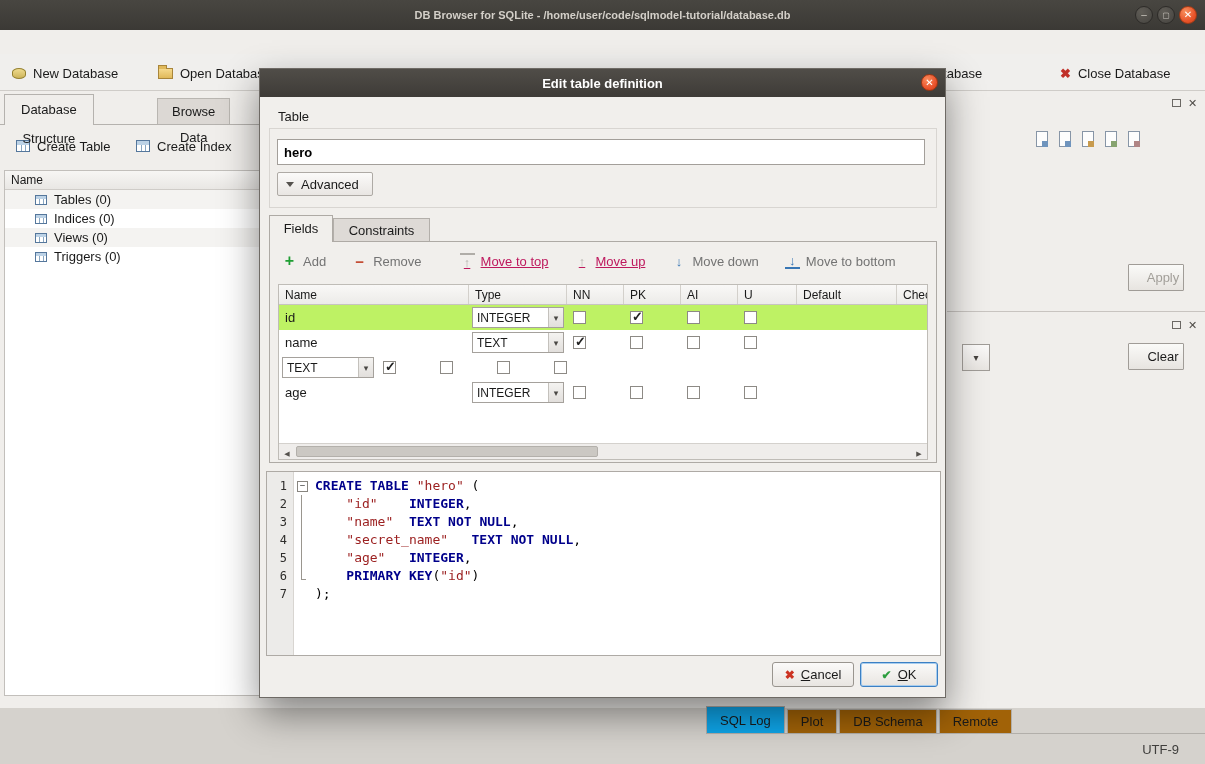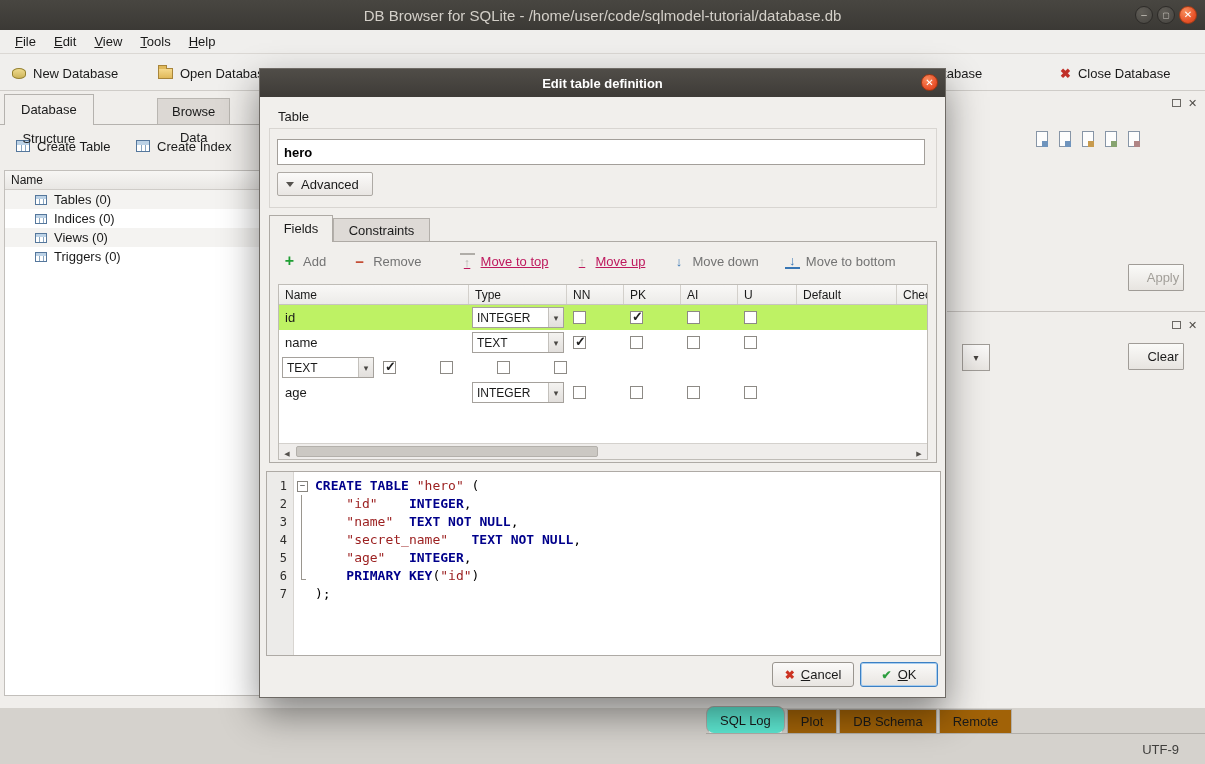--- a/index.html
+++ b/index.html
@@ -2,21 +2,21 @@
 <html><head>
 <meta charset="utf-8">
 <style>
   * { margin:0; padding:0; box-sizing:border-box; }
   body { background:#888; font-family:"Liberation Sans",sans-serif; }
   .screen { position:relative; width:1205px; height:764px; background:#d5d2cd; overflow:hidden; font-size:13px; color:#1a1a1a; }
 
   
   .titlebar { position:absolute; left:0; top:0; width:100%; height:30px;
     background:linear-gradient(#484641,#3b3935); display:flex; align-items:center; justify-content:center; }
-  .win-title { color:#d3cfc8; font-weight:normal; font-size:15px; }
+  .win-title { color:#d3cfc8; font-weight:bold; font-size:11px; }
   .wb { position:absolute; top:6px; width:18px; height:18px; border-radius:50%; font-size:10px;
     text-align:center; line-height:16px; }
   .wb.min { right:52px; } .wb.max { right:30px; }
   .wb.min,.wb.max { background:radial-gradient(circle at 35% 30%, #605d57, #45433f); color:#c9c5be; border:1px solid #2d2b28; }
   .wb.close { right:8px; background:radial-gradient(circle at 35% 30%, #f8915f, #e8542a 60%, #cf4118); color:#fff; border:1px solid #a33b16; }
   .wb.min::before { content:'–'; } .wb.max::before { content:'▢'; font-size:8px; } .wb.close::before { content:'✕'; }
 
   .chrome-bg { position:absolute; left:0; top:30px; width:100%; height:678px; background:#f0eeeb; }
 
   .menubar { position:absolute; left:0; top:30px; width:100%; height:24px; background:#f0efed;
@@ -68,21 +68,21 @@
   .side-btn { position:absolute; width:56px; height:27px; border:1px solid #a09c97; border-radius:1px;
     background:linear-gradient(#fafaf8,#e7e4e0); display:flex; align-items:center; justify-content:center;padding-left:14px; }
   .side-btn.disabled { color:#a29f99; }
   .combo-frag { position:absolute; left:962px; top:344px; width:28px; height:27px; border:1px solid #a09c97;
     background:linear-gradient(#fbfaf9,#e8e5e1); display:flex; align-items:center; justify-content:center; }
   .combo-frag::before { content:'▾'; font-size:10px; color:#45423e; }
   .sep-line { position:absolute; left:947px; top:311px; width:258px; height:1px; background:#c8c4c0; }
 
   .btabbar { position:absolute; left:706px; top:706px; height:28px; display:flex; align-items:flex-end; gap:2px; }
   .btab { height:25px; line-height:24px; padding:0 13px; background:#a16207; border:1px solid #b2afaa; }
-  .btab.sel { height:28px; line-height:27px; background:#5eead4; border-bottom-color:#f2f0ee;border-radius:8px; }
+  .btab.sel { height:28px; line-height:27px; background:#0ea5e9; border-bottom-color:#f2f0ee; }
   .btab-base { position:absolute; left:706px; top:733px; width:499px; height:1px; background:#b2afaa; }
   .encoding { position:absolute; right:26px; top:742px; color:#3f3e3c; }
 
   
   .dialog { position:absolute; left:259px; top:68px; width:687px; height:630px; background:#f1efec;
     border:1px solid #6e6a65; box-shadow:0 16px 36px rgba(0,0,0,.45); z-index:10; }
   .d-titlebar { height:28px; background:linear-gradient(#504d48,#3e3b37); display:flex; align-items:center; justify-content:center; position:relative; }
   .d-title { color:#fff; font-weight:bold;text-align:right; }
   .d-close { position:absolute; right:7px; top:5px; width:17px; height:17px; border-radius:50%;
     background:radial-gradient(circle at 35% 30%, #f98b5c, #e8502a 65%, #c63d17);
@@ -170,27 +170,20 @@
 
   <div class="titlebar">
     <span class="win-title">DB Browser for SQLite - /home/user/code/sqlmodel-tutorial/database.db</span>
     <span class="wb min"></span>
     <span class="wb max"></span>
     <span class="wb close"></span>
   </div>
 
   <div class="chrome-bg"></div>
 
-  <div class="menubar">
-      <span class="menu-item">File</span>
-      <span class="menu-item">Edit</span>
-      <span class="menu-item">View</span>
-      <span class="menu-item">Tools</span>
-      <span class="menu-item">Help</span>
-    </div>
 
   <div class="toolbar">
     <span class="tb-btn" style="left:12px">
       <span class="cyl"></span>
       <span>New Database</span>
     </span>
     <span class="tb-btn" style="left:158px">
       <span class="folder"></span>
       <span>Open Database</span>
     </span>

